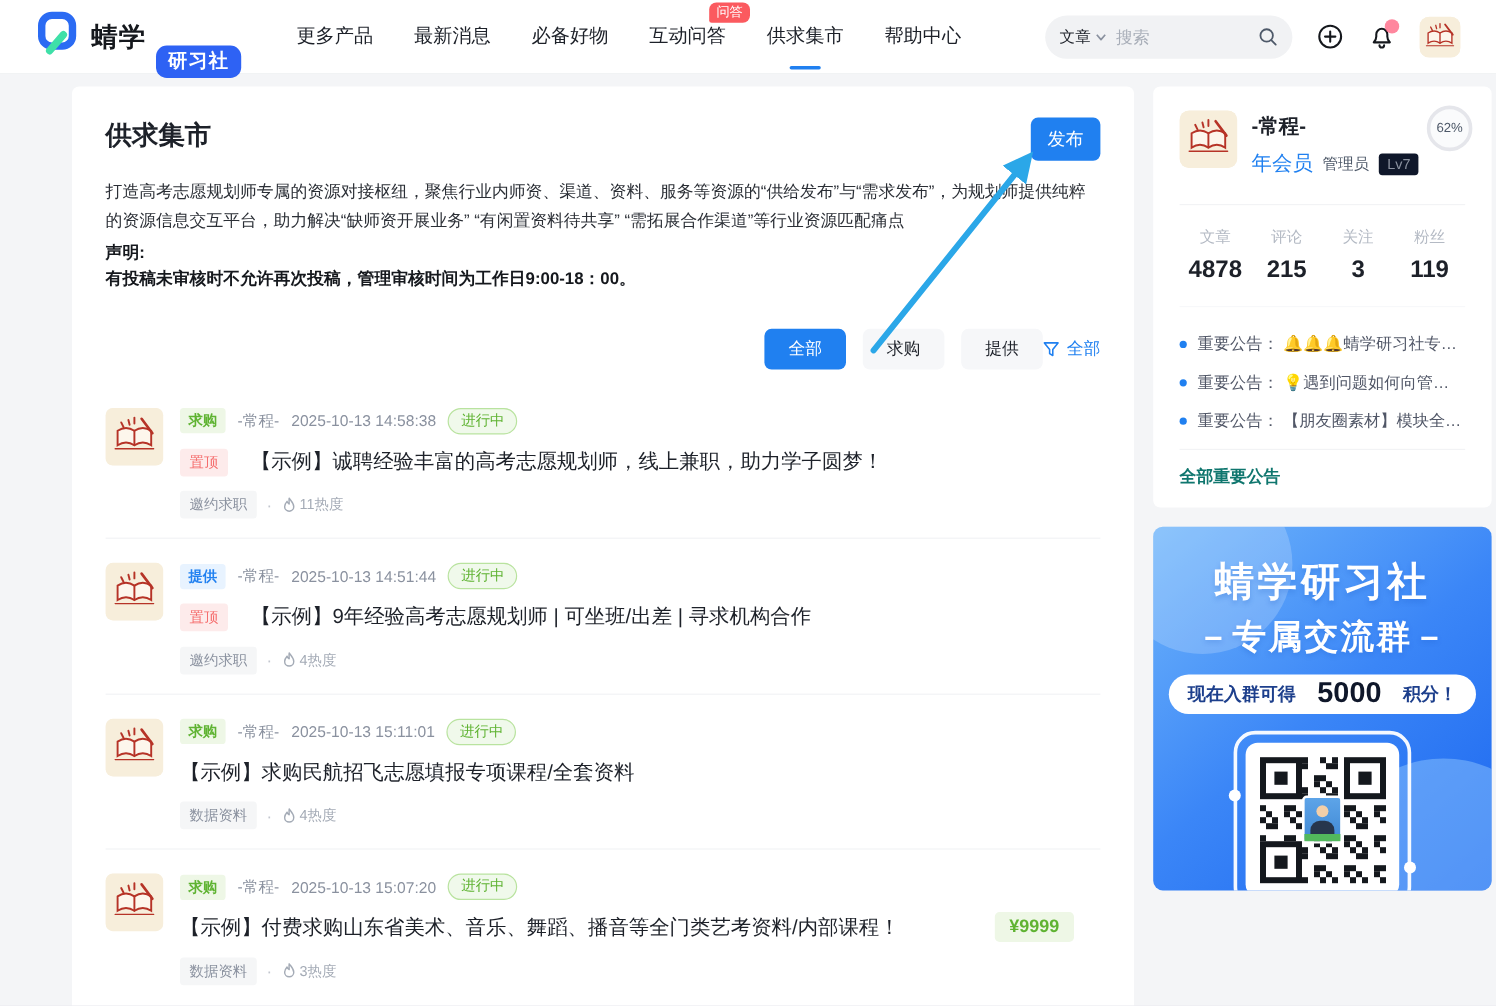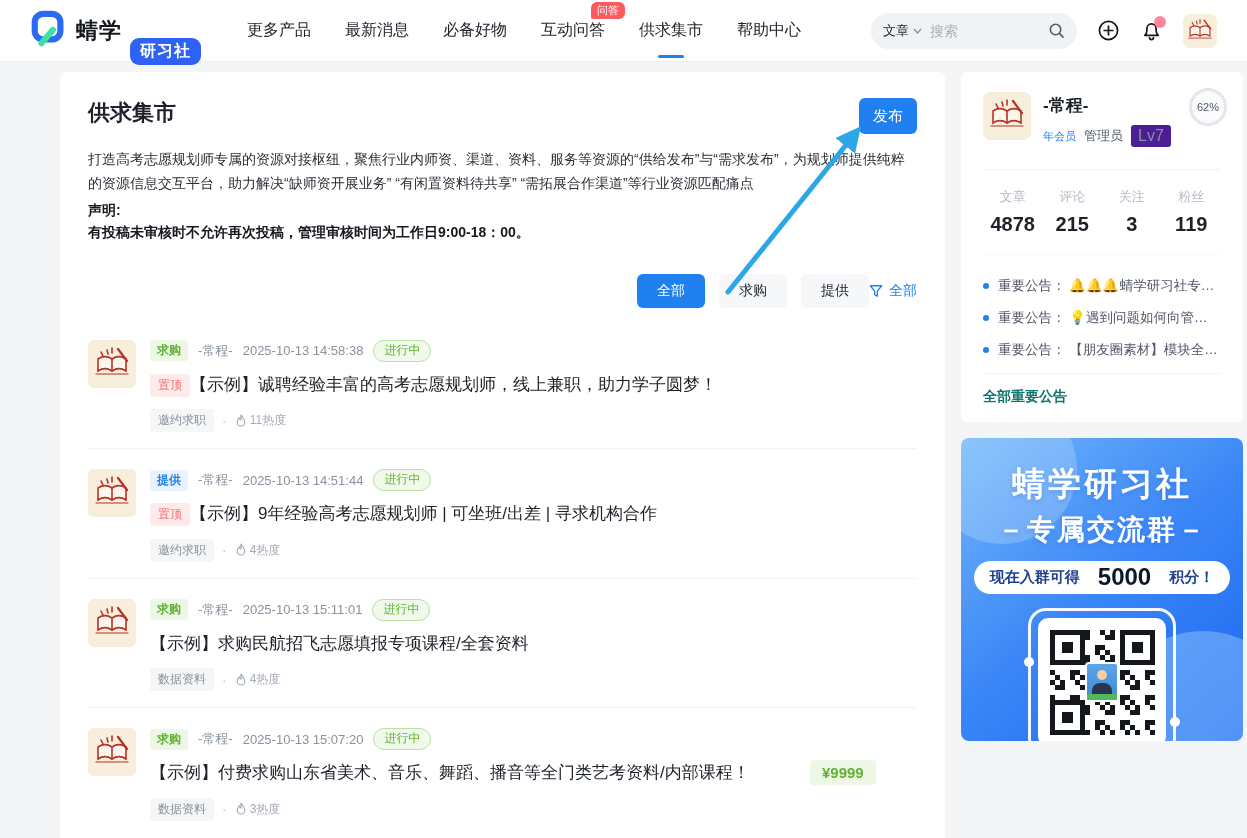--- a/index.html
+++ b/index.html
@@ -63,44 +63,44 @@
   .post-item { display:flex; gap:14px; padding:20px 0 16px; border-bottom:1px solid #f2f3f5; }
   .post-item:last-child { border-bottom:0; }
   .avatar-post { width:48px; height:48px; border-radius:6px; flex:none; cursor:pointer; }
   .post-body { flex:1; min-width:0; }
   .post-meta { display:flex; align-items:center; gap:10px; font-size:13px; color:#8a919f; }
   .type-badge { font-size:12px; font-weight:600; padding:2px 7px; border-radius:3px; }
   .t-green { color:#5fb332; background:#eef7e6; }
   .t-blue  { color:#2080f0; background:#e8f3ff; }
   .status-pill { font-size:12px; color:#5fb332; background:#f0f9eb; border:1px solid #b9e39f;
                  border-radius:999px; padding:1px 10px 2px; }
-  .post-title-row { margin-top:10px; display:flex; align-items:flex-start; gap:0; }
+  .post-title-row { margin-top:10px; display:flex; align-items:flex-start; gap:19px; }
   .pin-badge { font-size:12px; color:#f56c6c; background:#fdebeb; padding:3px 8px; border-radius:3px;
                flex:none; margin-top:2px; }
   .post-title { font-size:17px; font-weight:500; color:#1d2129; line-height:1.5; flex:1; cursor:pointer; }
   .price-badge { font-size:15px; font-weight:600; color:#5fb332; background:#eef7e6;
                  padding:4px 12px; border-radius:4px; white-space:nowrap; flex:none; }
   .post-foot { margin-top:12px; display:flex; align-items:center; gap:8px; font-size:12px; color:#a4abb6; }
   .tag-pill { background:#f5f6f7; color:#8a919f; padding:3px 8px; border-radius:3px; }
   .dot-sep { color:#c2c6ce; font-size:14px; }
   .heat { display:flex; align-items:center; gap:3px; }
 
   
   .annotation-arrow { position:absolute; left:650px; top:40px; width:180px; height:220px;
                       pointer-events:none; z-index:5; }
 
   
   .profile-card { position:relative; background:#fff; border-radius:6px; padding:20px 22px 16px; }
   .profile-top { display:flex; gap:12px; }
   .avatar-lg { width:48px; height:48px; border-radius:8px; flex:none; }
   .profile-name { font-size:17px; font-weight:700; color:#1d2129; margin-top:2px; }
   .profile-badges { margin-top:8px; display:flex; align-items:center; gap:8px; }
-  .b-vip { color:#2080f0; font-size:11px; }
+  .b-vip { color:#2080f0; font-size:17px; }
   .b-admin { color:#4e5969; font-size:13px; }
-  .b-lv { font-size:16px; color:#8a919f; background:#4c1d95; padding:2px 7px; border-radius:3px; }
+  .b-lv { font-size:12px; color:#8a919f; background:#0f172a; padding:2px 7px; border-radius:3px; }
   .progress-ring { position:absolute; right:16px; top:16px; width:38px; height:38px; border-radius:50%;
                    border:3px solid #e5e6eb; background:#fafbfc; display:flex; align-items:center;
                    justify-content:center; font-size:11px; color:#4e5969; }
   .profile-stats { margin-top:22px; padding:18px 0; border-top:1px solid #f2f3f5; border-bottom:1px solid #f7f8fa;
                    display:flex; }
   .stat { flex:1; text-align:center; }
   .stat-label { font-size:13px; color:#b4bac4; }
   .stat-value { font-size:20px; font-weight:700; color:#1d2129; margin-top:7px; }
   .announcements { padding-top:8px; }
   .ann-row { display:flex; align-items:center; gap:9px; margin:14px 0; cursor:pointer; }

